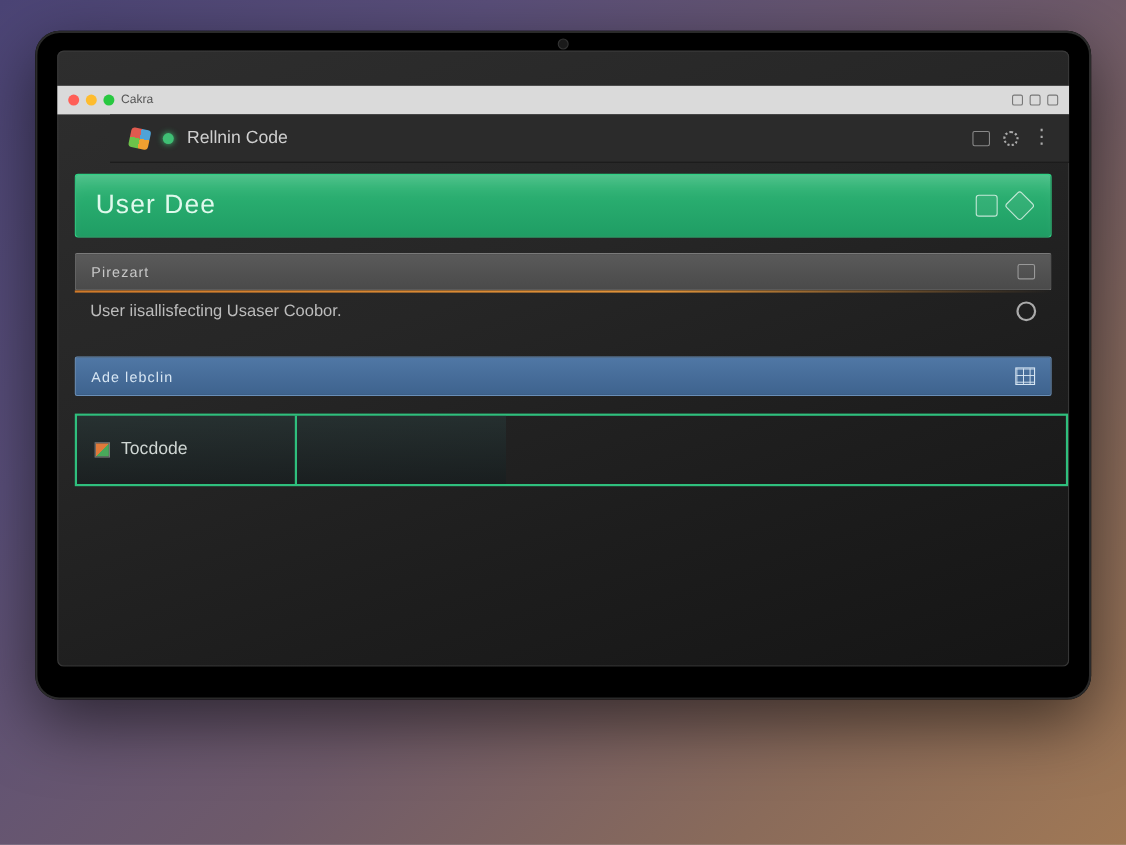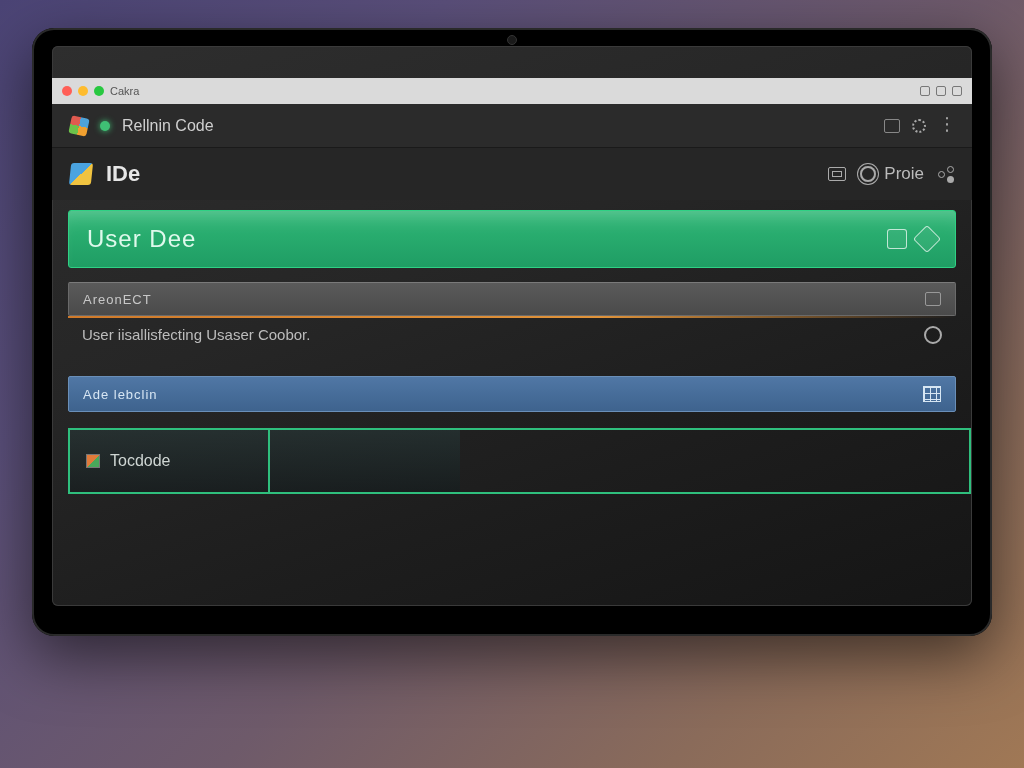--- a/index.html
+++ b/index.html
@@ -22,21 +22,21 @@
     box-shadow: inset 0 0 0 1px #3a3a3a;
   }
   
   .osbar { height: 26px; background:#dadada; display:flex; align-items:center; padding:0 10px; gap:6px; font-size:11px; color:#555;margin-top:32px; }
   .traffic { display:flex; gap:6px; align-items:center; }
   .dot { width:10px; height:10px; border-radius:50%; }
   .dot.r{background:#ff5f57}.dot.y{background:#febc2e}.dot.g{background:#28c840}
   .osbar .spacer{flex:1}
   .sysicon{width:10px;height:10px;border:1px solid #777;border-radius:2px}
   
-  .row { display:flex; align-items:center; padding:0 18px; color:#cfcfcf; }
+  .row { display:flex; align-items:center; padding:0 18px; color:#cfcfcf;margin-left:48px; }
   .row1 { height:44px; background:#2b2b2b; border-bottom:1px solid #1a1a1a; font-size:16px; gap:12px;}
   .row1 .logo { width:18px; height:18px; background:conic-gradient(#4fa3d8 0 25%, #f0a030 25% 50%, #6cc24a 50% 75%, #e05a4f 75% 100%); border-radius:3px; transform:rotate(12deg);}
   .row1 .status-dot{width:10px;height:10px;border-radius:50%;background:#3fbf74;box-shadow:0 0 6px #3fbf74;}
   .row1 .spacer{flex:1}
   .smallicon{width:16px;height:14px;border:1px solid #888;border-radius:2px;}
   .gear{width:14px;height:14px;border:2px dotted #aaa;border-radius:50%}
   .row2 { height:52px; background:#262626; gap:14px; font-size:22px; font-weight:600;}
   .row2 .cube{width:22px;height:22px;background:linear-gradient(135deg,#4aa3e0 0 50%,#f0c340 50% 100%);transform:skewY(-6deg) rotate(6deg);border-radius:3px;}
   .row2 .spacer{flex:1}
   .row2 .toolbtn{display:flex;align-items:center;gap:8px;color:#bbb;font-size:17px;font-weight:400}
@@ -109,46 +109,31 @@
     <div class="row row1">
       <div class="logo"></div>
       <div class="status-dot"></div>
       <span>Rellnin Code</span>
       <div class="spacer"></div>
       <div class="smallicon"></div>
       <div class="gear"></div>
       <div class="smallicon" style="border:none;font-size:18px;color:#aaa;text-align:center;line-height:10px">⋮</div>
     </div>
 
-    <div class="row row2">
-      <div class="cube"></div>
-      <span style="color:#e6e6e6">IDe</span>
-      <div class="spacer"></div>
-      <div class="toolbtn">
-          <div class="screenrect"></div>
-        </div>
-      <div class="toolbtn">
-        <div class="gear2"></div>
-        <span>Proie</span>
-      </div>
-      <div class="toolbtn">
-          <div class="share"></div>
-        </div>
-    </div>
 
     <div class="banner">
       <span>User Dee</span>
       <div class="spacer"></div>
       <div class="bicon"></div>
       <div style="width:10px"></div>
       <div class="wrench"></div>
     </div>
 
     <div class="greybar">
-      <span>AreonECT</span>
+      <span>Pirezart</span>
       <div class="spacer"></div>
       <div class="ticon"></div>
     </div>
     <div class="orange-rule"></div>
     <div class="textline">
       <span>User iisallisfecting Usaser Coobor.</span>
       <div class="spacer"></div>
       <div class="radio"></div>
     </div>
 

